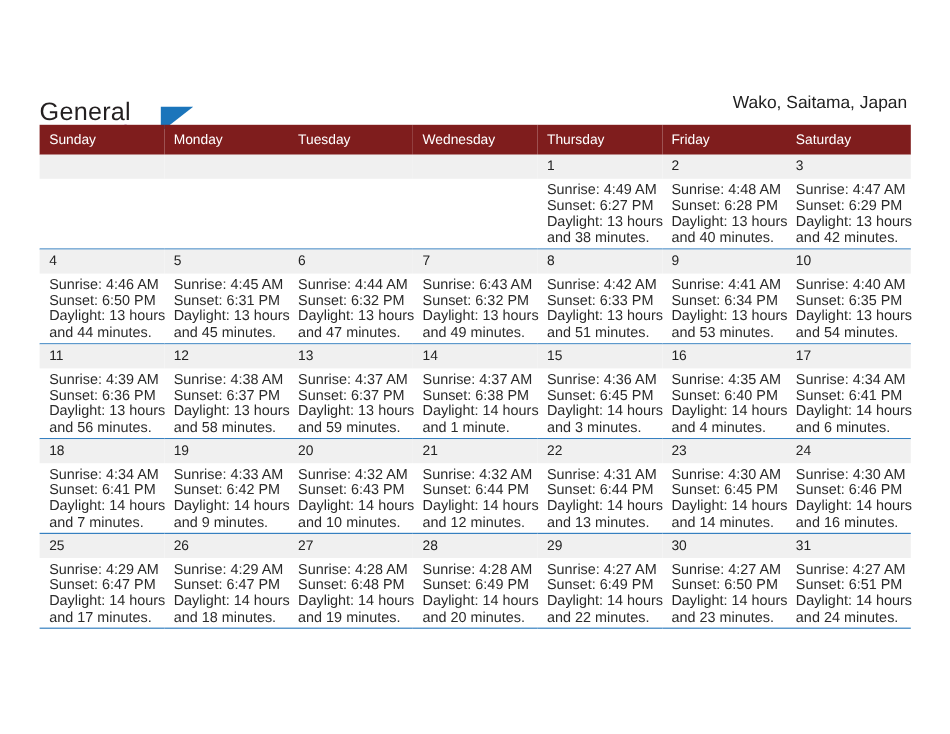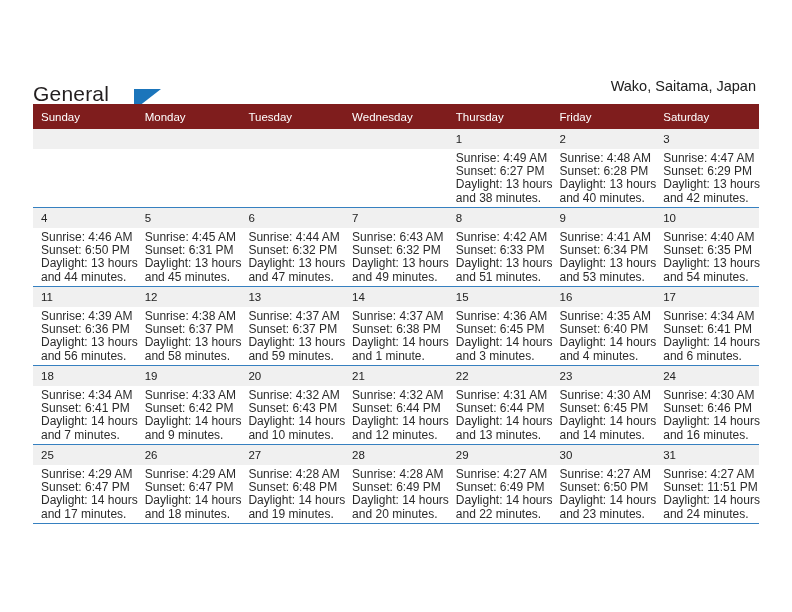--- a/index.html
+++ b/index.html
@@ -529,21 +529,21 @@
                 <div>Daylight: 14 hours</div>
                 <div>and 23 minutes.</div>
               </div>
             </div>
           </td>
           <td>
             <div class="cell-inner">
               <span class="daynum">31</span>
               <div class="details">
                 <div>Sunrise: 4:27 AM</div>
-                <div>Sunset: 11:51 PM</div>
+                <div>Sunset: 6:51 PM</div>
                 <div>Daylight: 14 hours</div>
                 <div>and 24 minutes.</div>
               </div>
             </div>
           </td>
         </tr>
       </tbody>
   </table>
 
 </div>

